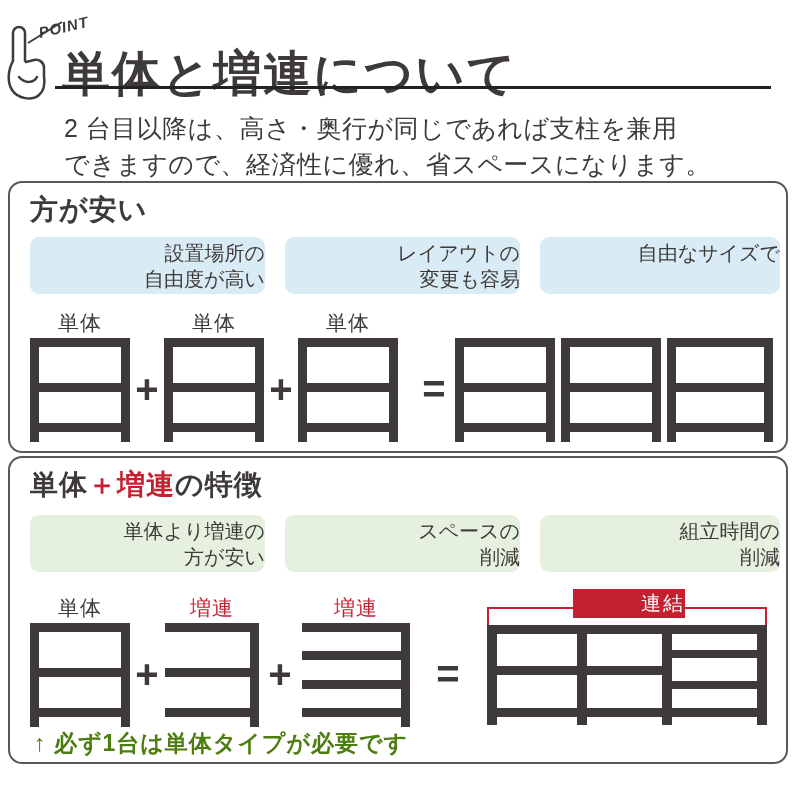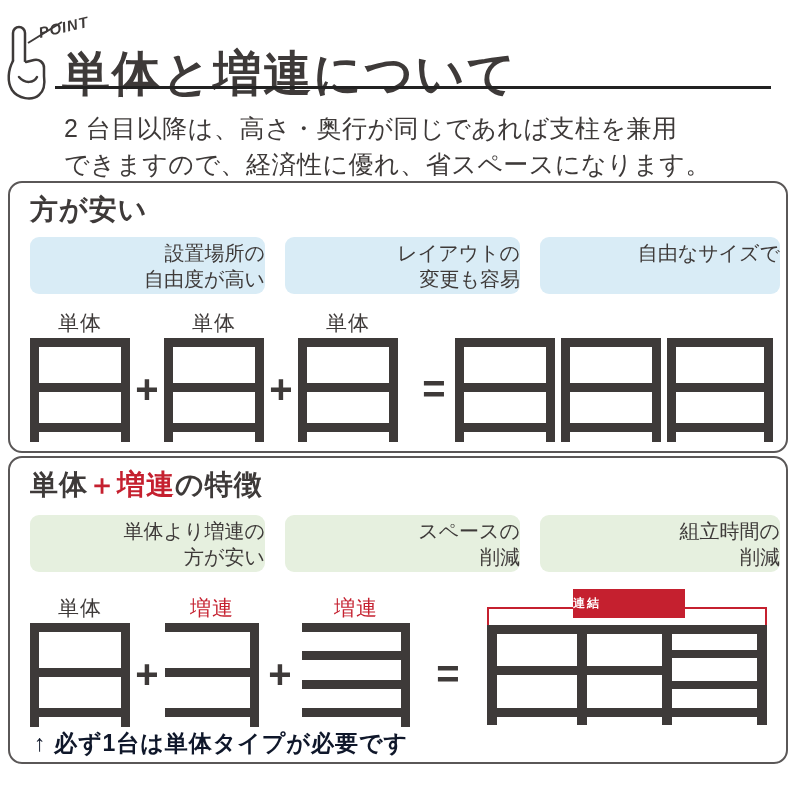--- a/index.html
+++ b/index.html
@@ -38,24 +38,24 @@
   .op { position:absolute; width:40px; text-align:center; font-size:40px; font-weight:bold;
         color:#3e3a39; line-height:44px; }
   #panel1 .op { top:184px; }
   #panel2 .op { top:194px; }
 
   .shelf { position:absolute; }
   .shelf rect { fill:#3e3a39; }
   #panel1 .shelf { top:155px; }
 
   .badge { position:absolute; left:563px; top:131px; width:112px; height:29px;
-           background:#c5202f; color:#fff; font-size:12px; font-weight:bold;
-           text-align:left; line-height:29px; letter-spacing:2px; z-index:2; }
+           background:#c5202f; color:#fff; font-size:20px; font-weight:normal;
+           text-align:right; line-height:29px; letter-spacing:2px; z-index:2; }
   .note { position:absolute; left:24px; top:270px; font-size:23px; font-weight:600;
-          color:#0f172a; letter-spacing:1px; }
+          color:#4d7c0f; letter-spacing:1px; }
 </style>
 </head>
 <body>
 
 <div id="root">
 
   <svg class="abs" style="left:6px;top:12px;" width="130" height="95" viewBox="0 0 130 95">
     <line x1="22" y1="31" x2="56" y2="10" stroke="#3e3a39" stroke-width="2"></line>
     <text x="34" y="26" transform="rotate(-13 34 26)" font-size="15" font-style="italic" font-weight="bold" fill="#3e3a39" letter-spacing="1">POINT</text>
     <g fill="#ffffff" stroke="#3e3a39" stroke-width="2.5" stroke-linecap="round" stroke-linejoin="round">

